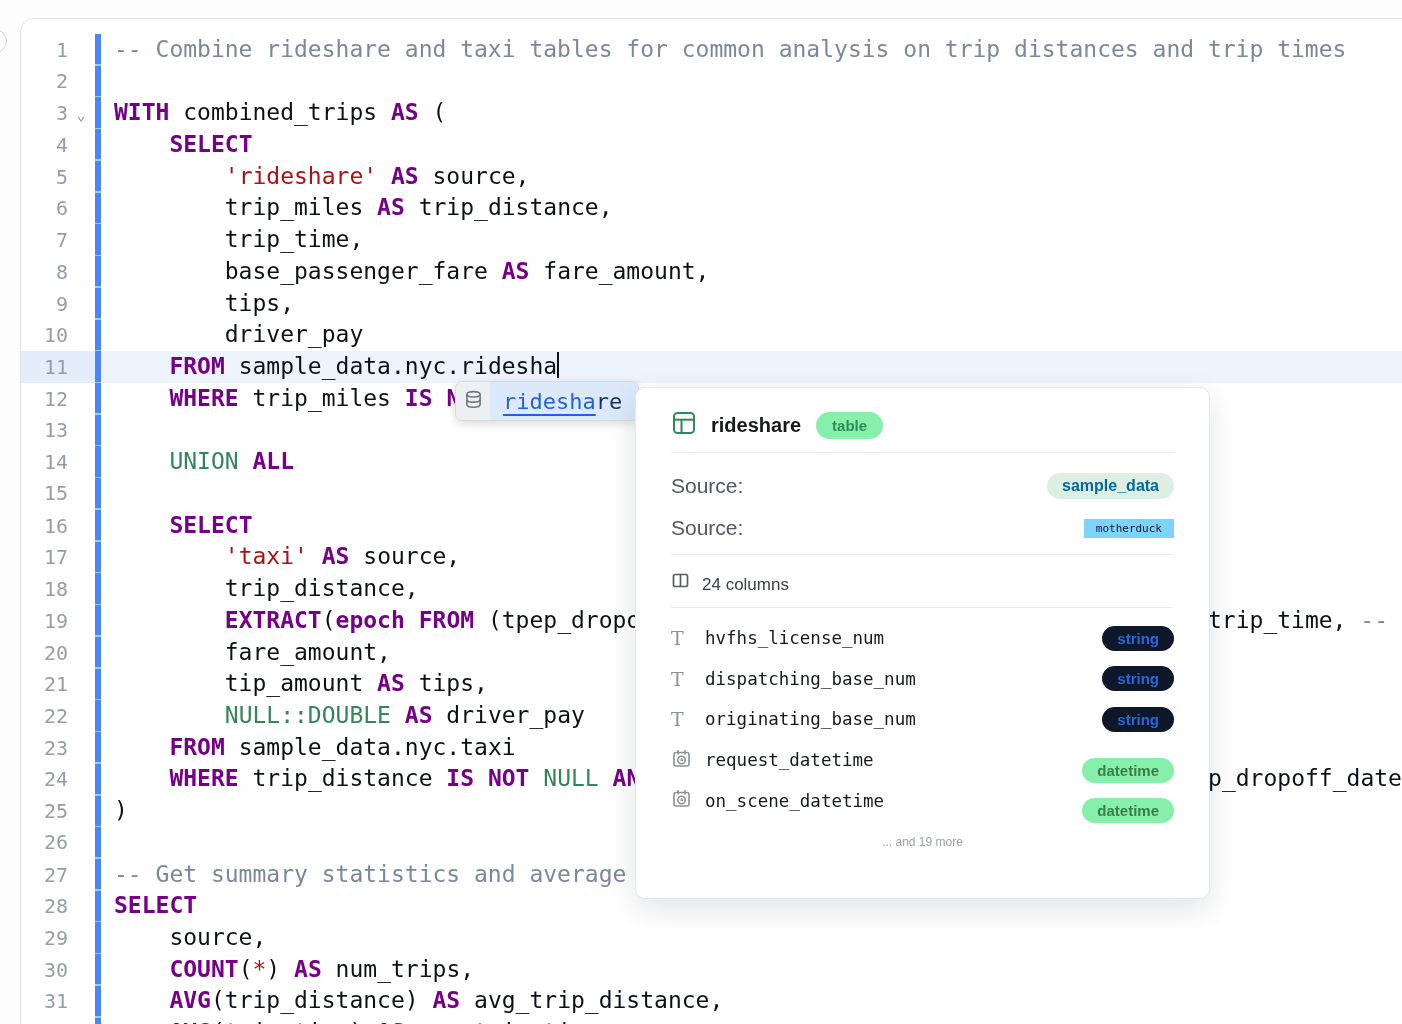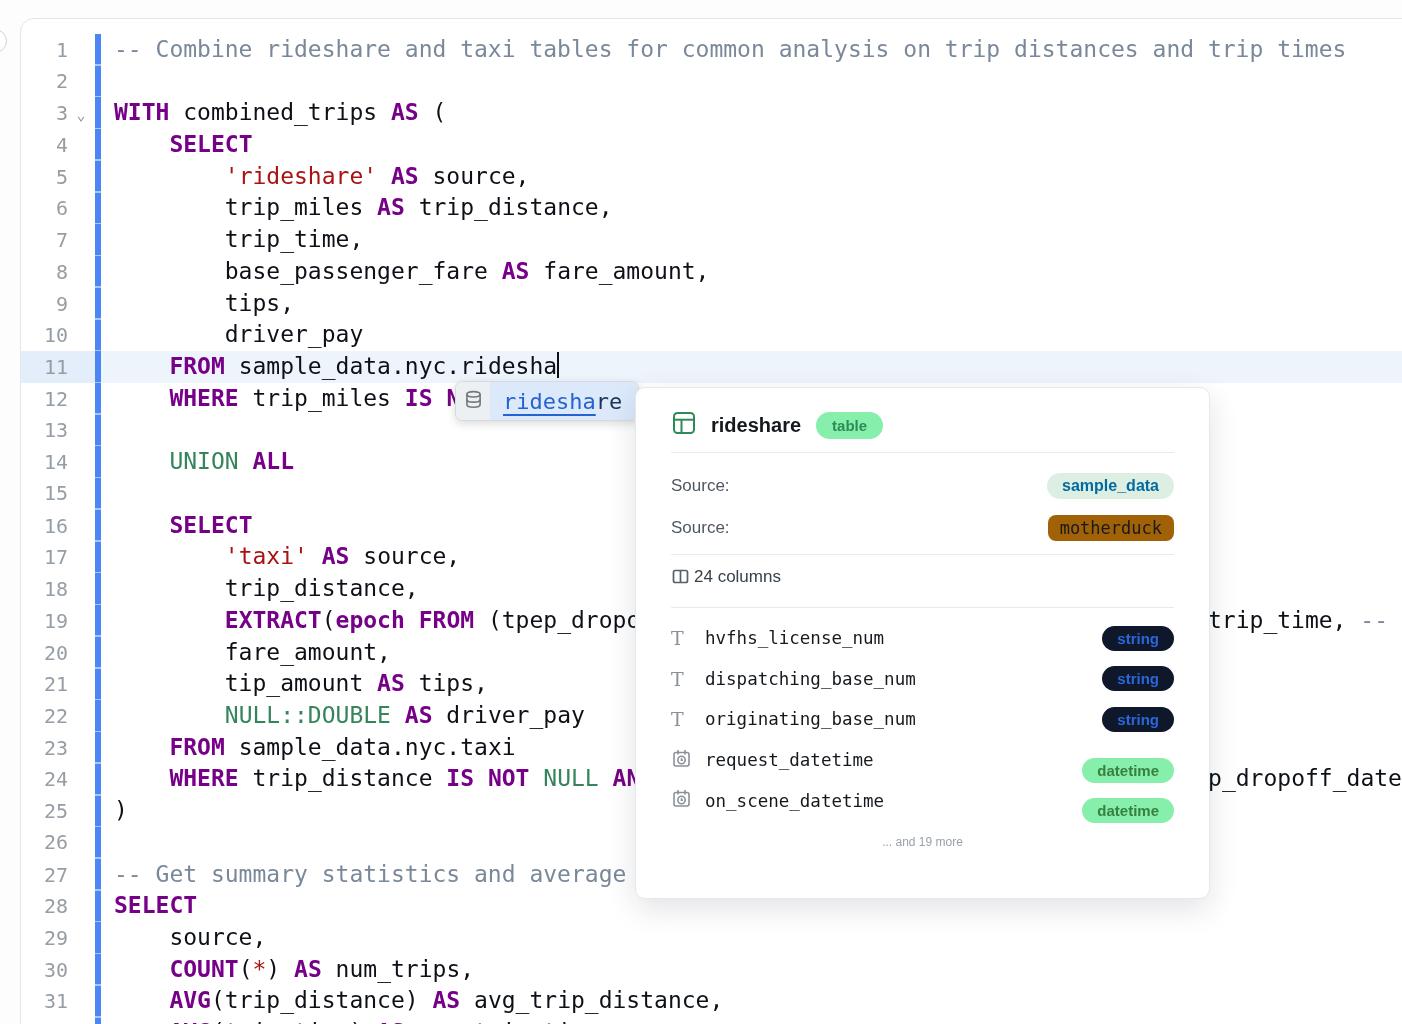--- a/index.html
+++ b/index.html
@@ -59,24 +59,24 @@
     background:#fff;border:1px solid #e5e7ea;border-radius:10px;
     box-shadow:0 10px 30px rgba(17,24,39,.12);
   }
   .card-header{position:absolute;left:35px;right:35px;top:16px;height:42px;display:flex;align-items:center;}
   .card-title{font-size:20px;font-weight:bold;color:#15191e;margin-left:14px;}
   .badge-table{margin-left:15px;background:#86efac;color:#2e8b57;font-weight:bold;font-size:15px;padding:5px 16px;border-radius:16px;}
   .card-div{position:absolute;left:35px;right:35px;height:1px;background:#e8eaed;}
   .d1{top:64px}.d2{top:166px}.d3{top:219px}
   .info-row{position:absolute;left:35px;right:35px;height:30px;display:flex;justify-content:space-between;align-items:center;}
   .ir1{top:83px}.ir2{top:125px}
-  .info-label{font-size:17px;color:#4f5862;}
+  .info-label{font-size:21px;color:#4f5862;}
   .pill-green{background:#dcefe2;color:#0369a1;font-weight:bold;font-size:16px;padding:4px 15px;border-radius:15px;}
-  .pill-gray{background:#a16207;color:#17191d;font-family:"DejaVu Sans Mono",monospace;font-size:17px;padding:3px 12px;border-radius:8px;}
-  .cols-summary{position:absolute;left:35px;top:179px;height:28px;display:flex;align-items:flex-start;gap:4px;font-size:17px;color:#39414b;}
+  .pill-gray{background:#7dd3fc;color:#17191d;font-family:"DejaVu Sans Mono",monospace;font-size:11px;padding:3px 12px;border-radius:0;}
+  .cols-summary{position:absolute;left:35px;top:179px;height:28px;display:flex;align-items:flex-end;gap:12px;font-size:17px;color:#39414b;}
   .col-row{position:absolute;left:35px;right:35px;height:40.6px;display:flex;align-items:center;}
   .col-icon{width:26px;flex:none;display:flex;align-items:center;color:#8a9199;}
   .ticon{font-family:"DejaVu Serif",serif;font-size:19px;color:#8a9199;}
   .col-name{font-family:"DejaVu Sans Mono",monospace;font-size:17.5px;color:#15191e;margin-left:8px;flex:1;}
   .type-pill{font-size:15px;font-weight:bold;padding:4px 15px;border-radius:15px;}
   .type-string{background:#0f172a;color:#2a68d9;}
   .type-datetime{background:#86efac;color:#38803f;margin-top:20px;}
   .more{position:absolute;left:0;right:0;top:447px;text-align:center;color:#9aa1ab;font-size:12px;}
 </style>
 </head>

